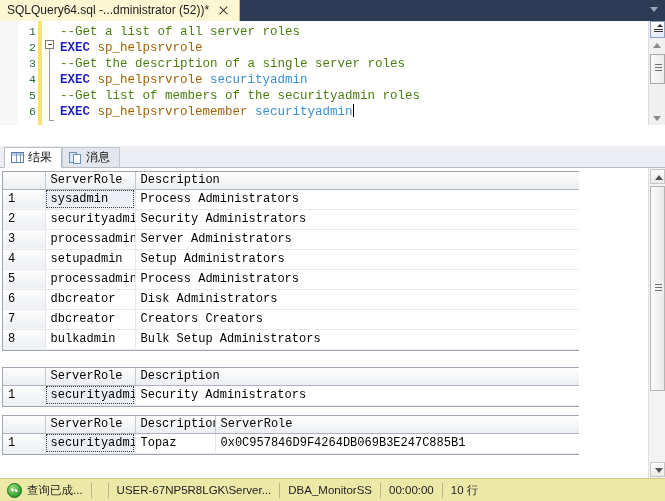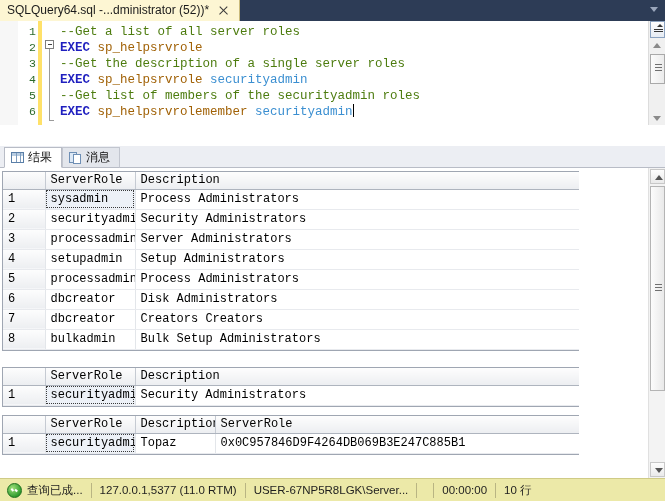--- a/index.html
+++ b/index.html
@@ -466,23 +466,23 @@
   <div class="res-scroll">
     <div class="res-arrow-up"></div>
     <div class="res-thumb"></div>
     <div class="res-arrow-dn"></div>
   </div>
 
   <div class="statusbar">
     <span class="ok-icon"></span>
     <span class="st-seg">查询已成...</span>
     <span class="st-div"></span>
-    <span class="st-seg">127.0.0.1,5377 (11.0 RTM)</span>
     <span class="st-div"></span>
     <span class="st-seg">USER-67NP5R8LGK\Server...</span>
     <span class="st-div"></span>
+    <span class="st-seg">DBA_MonitorSS</span>
     <span class="st-div"></span>
     <span class="st-seg">00:00:00</span>
     <span class="st-div"></span>
     <span class="st-seg">10 行</span>
   </div>
 
 </div>
 
 </body></html>

